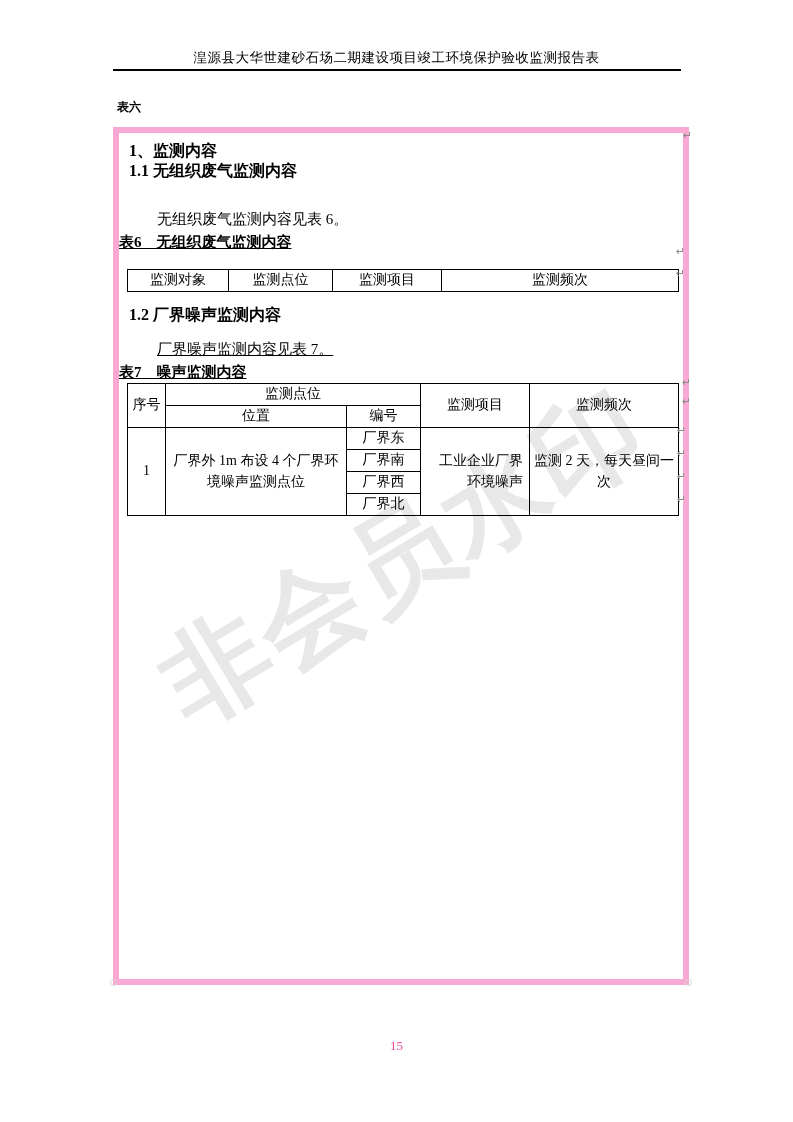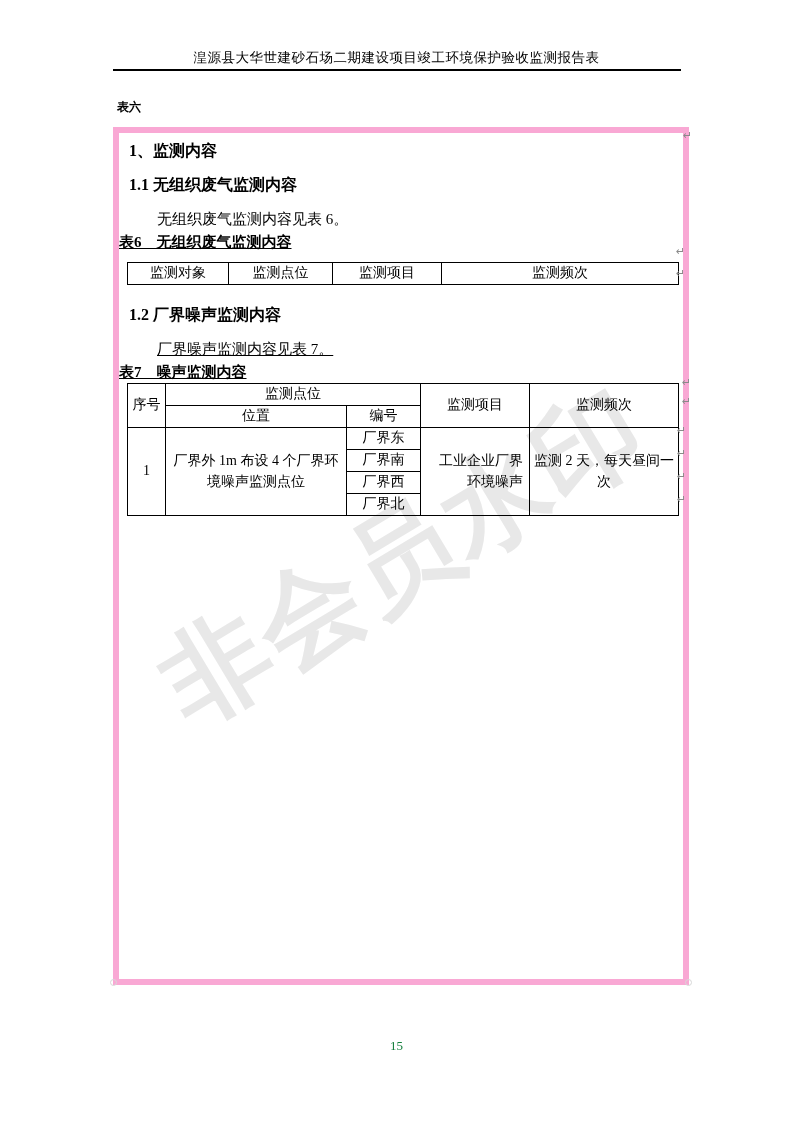--- a/index.html
+++ b/index.html
@@ -42,39 +42,39 @@
   }
   
   .outer-box{
     position:absolute;left:113px;top:127px;width:564px;height:846px;
     border:6px solid #f9a8d4;
     z-index:1;
     background:transparent;
   }
   .s-title{position:absolute;font-weight:bold;font-size:16px;white-space:pre;}
   #sec1{left:10px;top:8px;}
-  #sec11{left:10px;top:42px;}
+  #sec11{left:10px;top:28px;}
   #sec12{left:10px;top:172px;}
   .body-p{position:absolute;font-size:15px;white-space:pre;}
   #para1{left:38px;top:77px;}
   #para2{left:38px;top:207px;text-decoration:underline;}
   .tbl-caption{
     position:absolute;left:0;width:100%;text-align:left;
     font-weight:bold;font-size:15px;white-space:pre;text-decoration:underline;
   }
   #t6cap{top:100px;}
   #t7cap{top:230px;}
   
   table.doc-table{
     position:absolute;left:8px;
     border-collapse:collapse;table-layout:fixed;
     width:551px;font-size:14px;
     background:transparent;
   }
-  #table6{top:129px;border-radius:10px;}
+  #table6{top:136px;border-radius:10px;}
   #table7{top:250px;}
   table.doc-table td{
     border:1.5px solid #000;
     text-align:center;vertical-align:middle;
     padding:0 4px;height:21px;line-height:1.45;
     font-weight:normal;
     background:transparent;
     overflow:hidden;
   }
   #table7 td.cell-item{padding:0 6px;text-align:right;}
@@ -85,21 +85,21 @@
     font-family:"DejaVu Sans","Liberation Sans",sans-serif;
     z-index:2;
   }
   .corner-dot{
     position:absolute;width:5px;height:5px;border:1px solid #d8d8d8;
     border-radius:50%;background:transparent;z-index:2;
   }
   
   .page-number{
     position:absolute;top:1038px;left:0;width:100%;
-    text-align:center;font-size:13px;color:#15803d;
+    text-align:center;font-size:13px;color:#ec4899;
   }
 </style>
 </head>
 <body>
 
 <div class="page">
 
   <div class="watermark">非会员水印</div>
 
   <div class="header-title">湟源县大华世建砂石场二期建设项目竣工环境保护验收监测报告表</div>

